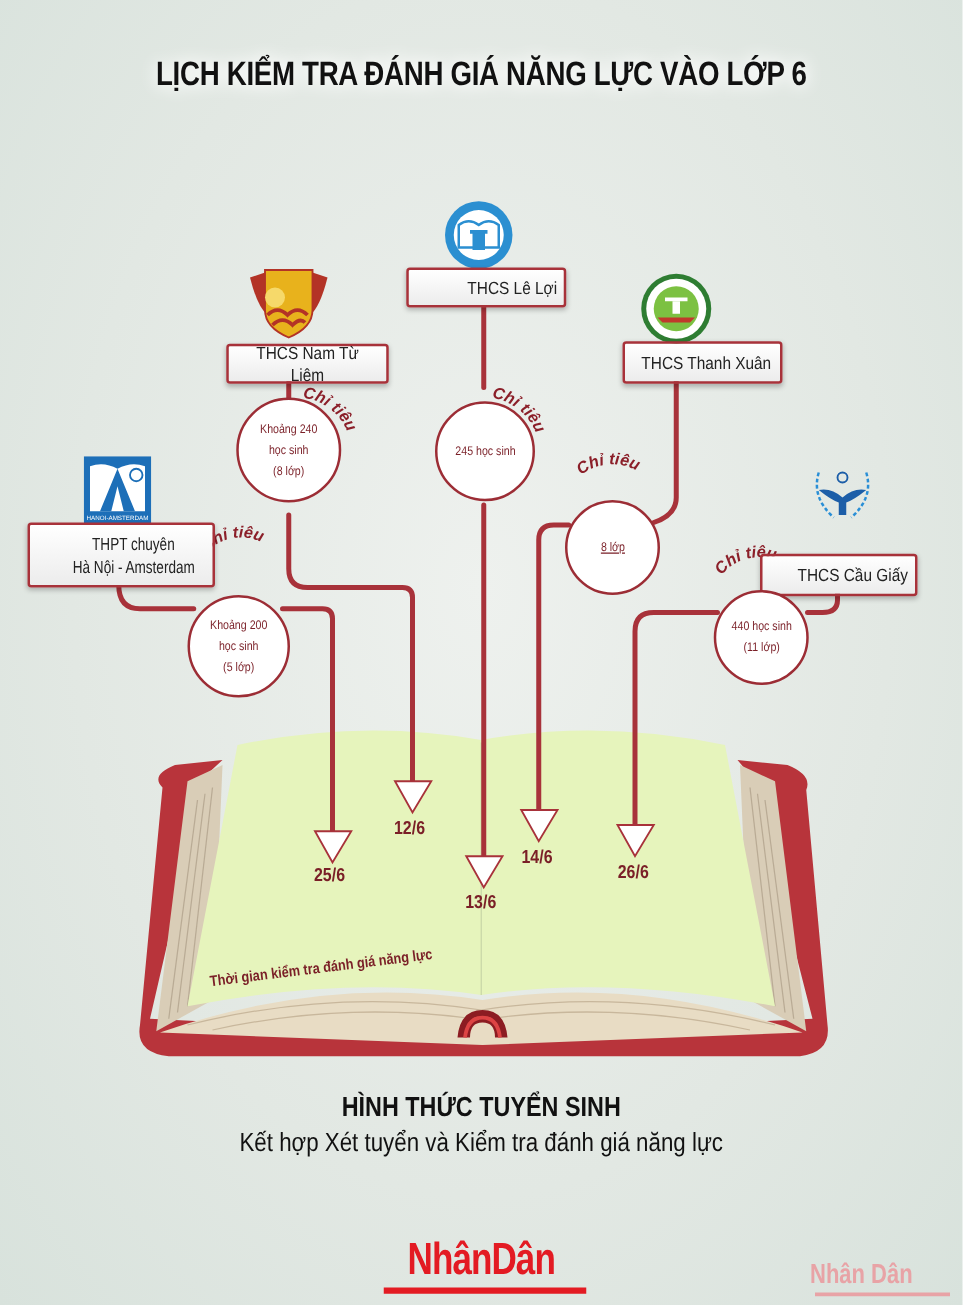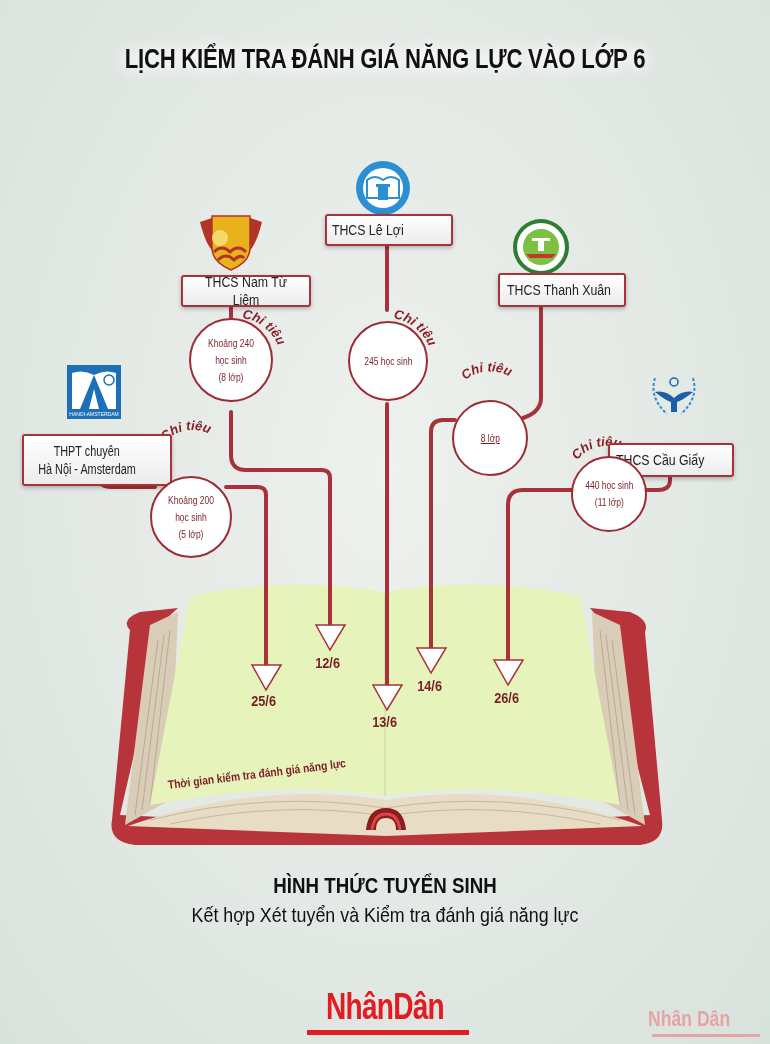--- a/index.html
+++ b/index.html
@@ -14,21 +14,21 @@
     font-size:27px; letter-spacing:-0.3px; color:#111;
     transform: scaleX(0.82); transform-origin:center;
     text-shadow: 0 0 12px #fff, 0 0 20px #fff;
   }
   svg.lines { position:absolute; left:0; top:0; }
   .school-box {
     position:absolute; background: linear-gradient(#ffffff, #ececec);
     border:2px solid #a8323a; border-radius:3px;
     box-shadow: 0 2px 4px rgba(0,0,0,0.25);
     color:#222; text-align:center; font-size:14px; line-height:18px;
-    display:flex; align-items:center; justify-content:flex-start;
+    display:flex; align-items:center; justify-content:flex-end;
   }
   .school-box span { display:inline-block; transform:scaleX(0.88); }
   .circle {
     position:absolute; border-radius:50%; background:#fff;
     border:2px solid #9c2d35; box-sizing:border-box;
     display:flex; align-items:center; justify-content:center; text-align:center;
     color:#7a1f27; font-size:10px; line-height:17px;
   }
   .circle span { display:inline-block; transform:scaleX(0.85); white-space:pre-line; }
   .date-label {
@@ -180,21 +180,21 @@
   <path d="M14 36 L44 36 L40 40 L18 40 Z" fill="#c0392b"></path>
 </svg>
 
 <svg class="logo" style="left:647px;top:368px" width="54" height="54" viewBox="0 0 54 54">
   <path d="M8 10 Q2 30 20 46" fill="none" stroke="#2a8fd6" stroke-width="2" stroke-dasharray="3 2"></path>
   <path d="M46 10 Q52 30 34 46" fill="none" stroke="#2a8fd6" stroke-width="2" stroke-dasharray="3 2"></path>
   <circle cx="27" cy="14" r="4" fill="none" stroke="#1c5ea8" stroke-width="1.5"></circle>
   <path d="M8 24 Q18 22 27 30 Q36 22 46 24 Q36 32 30 34 L30 44 L24 44 L24 34 Q18 32 8 24 Z" fill="#1c5ea8"></path>
 </svg>
 
-<div class="school-box" style="left:22px;top:434px;width:146px;height:48px;">
+<div class="school-box" style="left:22px;top:418px;width:146px;height:48px;">
   <span><span>THPT chuyên</span><br><span>Hà Nội - Amsterdam</span></span>
 </div>
 <div class="school-box" style="left:167px;top:275px;width:126px;height:28px;margin-left:14px;">
   <span>THCS Nam Từ Liêm</span>
 </div>
 <div class="school-box" style="left:325px;top:214px;width:124px;height:28px;">
   <span>THCS Lê Lợi</span>
 </div>
 <div class="school-box" style="left:498px;top:273px;width:124px;height:30px;">
   <span>THCS Thanh Xuân</span>
@@ -212,21 +212,21 @@
   <span>Khoảng 240
 học sinh
 (8 lớp)</span>
 </div>
 <div class="circle" style="left:348px;top:321px;width:80px;height:80px;justify-content:center;">
   <span>245 học sinh</span>
 </div>
 <div class="circle" style="left:452px;top:400px;width:76px;height:76px;text-decoration:underline;">
   <span>8 lớp</span>
 </div>
-<div class="circle" style="left:571px;top:456px;width:76px;height:76px;">
+<div class="circle" style="left:571px;top:472px;width:76px;height:76px;">
   <span>440 học sinh
 (11 lớp)</span>
 </div>
 
 <div class="date-label" style="left:249px;top:692px;">25/6</div>
 <div class="date-label" style="left:313px;top:654px;">12/6</div>
 <div class="date-label" style="left:370px;top:713px;">13/6</div>
 <div class="date-label" style="left:415px;top:677px;">14/6</div>
 <div class="date-label" style="left:492px;top:689px;">26/6</div>
 

